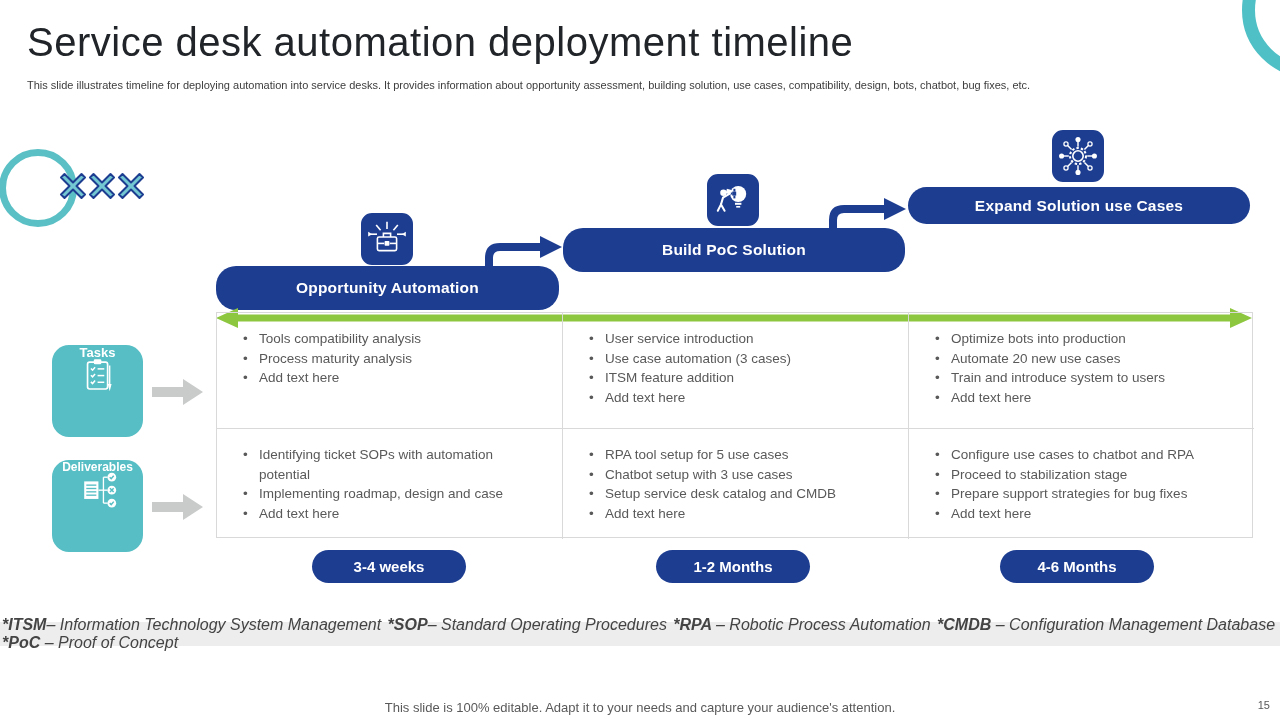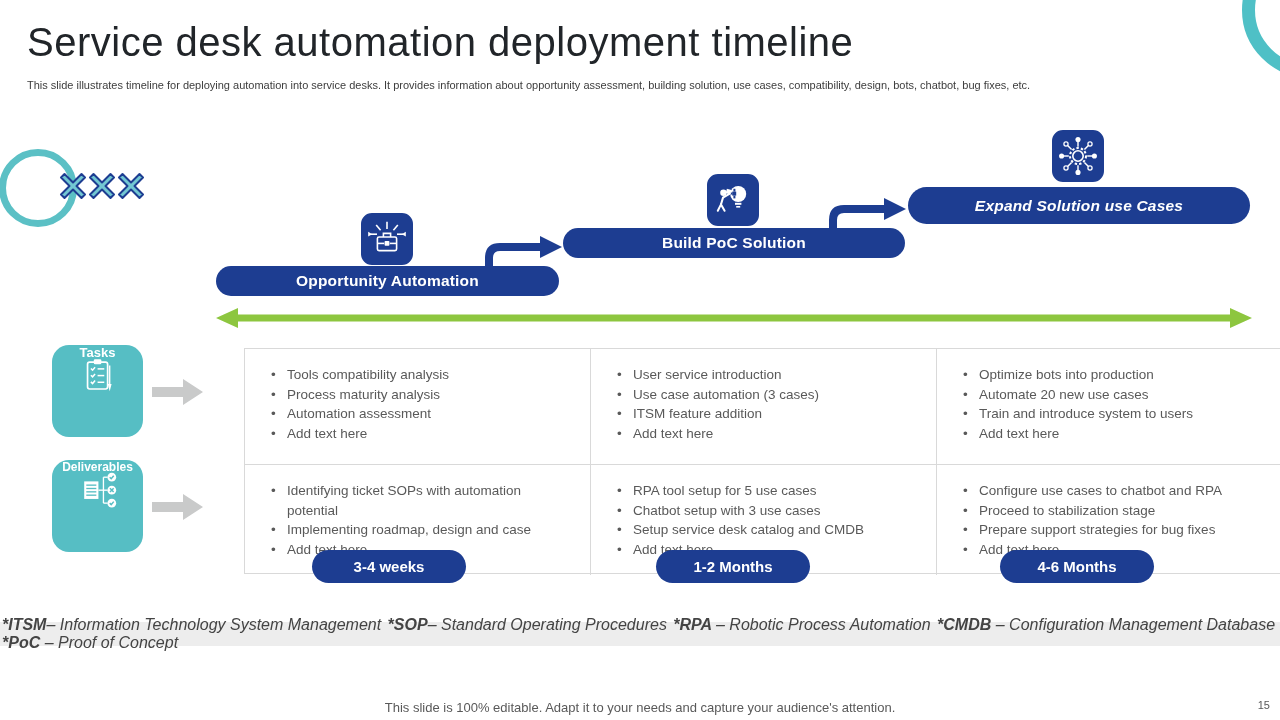--- a/index.html
+++ b/index.html
@@ -21,27 +21,27 @@
     position:absolute;left:1242px;top:-58px;width:110px;height:110px;
     border:13px solid #4fc0c6;border-radius:50%;
   }
   .ring-left{
     position:absolute;left:-1px;top:149px;width:64px;height:64px;
     border:7px solid #5bc0c5;border-radius:50%;
   }
   .xmarks{position:absolute;left:59px;top:172px;display:flex;gap:1px;}
   
   .pill{
-    position:absolute;height:30px;border-radius:20px;background:#1d3d91;
+    position:absolute;height:44px;border-radius:20px;background:#1d3d91;
     color:#fff;font-weight:bold;font-size:15.5px;letter-spacing:.2px;
     display:flex;align-items:center;justify-content:center;
   }
   #pill-1{left:216px;top:266px;width:343px;}
   #pill-2{left:563px;top:228px;width:342px;}
-  #pill-3{left:908px;top:187px;width:342px;height:37px;font-style:italic;}
+  #pill-3{left:908px;top:187px;width:342px;height:37px;}
   .msq{
     position:absolute;width:56px;height:56px;background:#1d3d91;
     border:2px solid #fff;border-radius:13px;box-sizing:border-box;
     display:flex;align-items:center;justify-content:center;
   }
   #msq-1{left:359px;top:211px;}
   #msq-2{left:705px;top:172px;}
   #msq-3{left:1050px;top:128px;}
   .connectors,.green-arrow{position:absolute;pointer-events:none;}
   .connectors{left:0;top:0;}
@@ -55,23 +55,23 @@
   #rowbox-tasks{top:345px;}
   #rowbox-deliverables{top:460px;}
   .rowbox .lbl{font-weight:bold;font-size:13px;}
   #rowbox-deliverables .lbl{font-size:12px;}
   .rowbox svg{position:absolute;top:8px;left:50%;transform:translateX(-50%);}
   .gray-arrow{position:absolute;left:152px;}
   #garrow-1{top:377px;}
   #garrow-2{top:492px;}
   
   .grid{
-    position:absolute;left:216px;top:348px;width:1037px;height:226px;
+    position:absolute;left:216px;top:312px;width:1037px;height:226px;
     display:grid;grid-template-columns:346px 346px 345px;grid-template-rows:116px 110px;
-    border:1px solid #d9d9d9;box-sizing:border-box;margin-left:28px;
+    border:1px solid #d9d9d9;box-sizing:border-box;
   }
   .cell{
     border-right:1px solid #d9d9d9;border-bottom:1px solid #d9d9d9;
     padding:16px 18px 6px 26px;box-sizing:border-box;
   }
   .cell:nth-child(3n){border-right:none;}
   .cell:nth-child(n+4){border-bottom:none;}
   .cell ul{margin:0;padding:0;list-style:none;font-size:13.5px;line-height:19.5px;color:#595959;}
   .cell li{padding-left:16px;position:relative;}
   .cell li::before{content:"•";position:absolute;left:0;top:0;}
@@ -254,21 +254,20 @@
   </svg>
   <svg class="gray-arrow" id="garrow-2" width="52" height="30" viewBox="0 0 52 30">
     <polygon points="0,10 31,10 31,2 51,15 31,28 31,20 0,20" fill="#c9caca"></polygon>
   </svg>
 
   <div class="grid">
     <div class="cell">
         <ul>
           <li>Tools compatibility analysis</li>
           <li>Process maturity analysis</li>
-          <li>Automation assessment</li>
           <li>Add text here</li>
         </ul>
       </div>
     <div class="cell">
         <ul>
           <li>User service introduction</li>
           <li>Use case automation (3 cases)</li>
           <li>ITSM feature addition</li>
           <li>Add text here</li>
         </ul>

